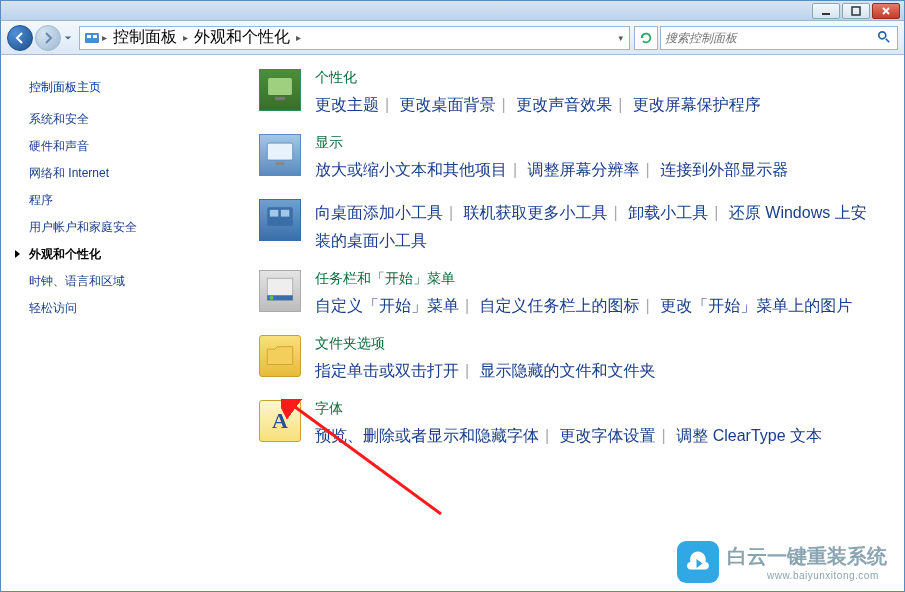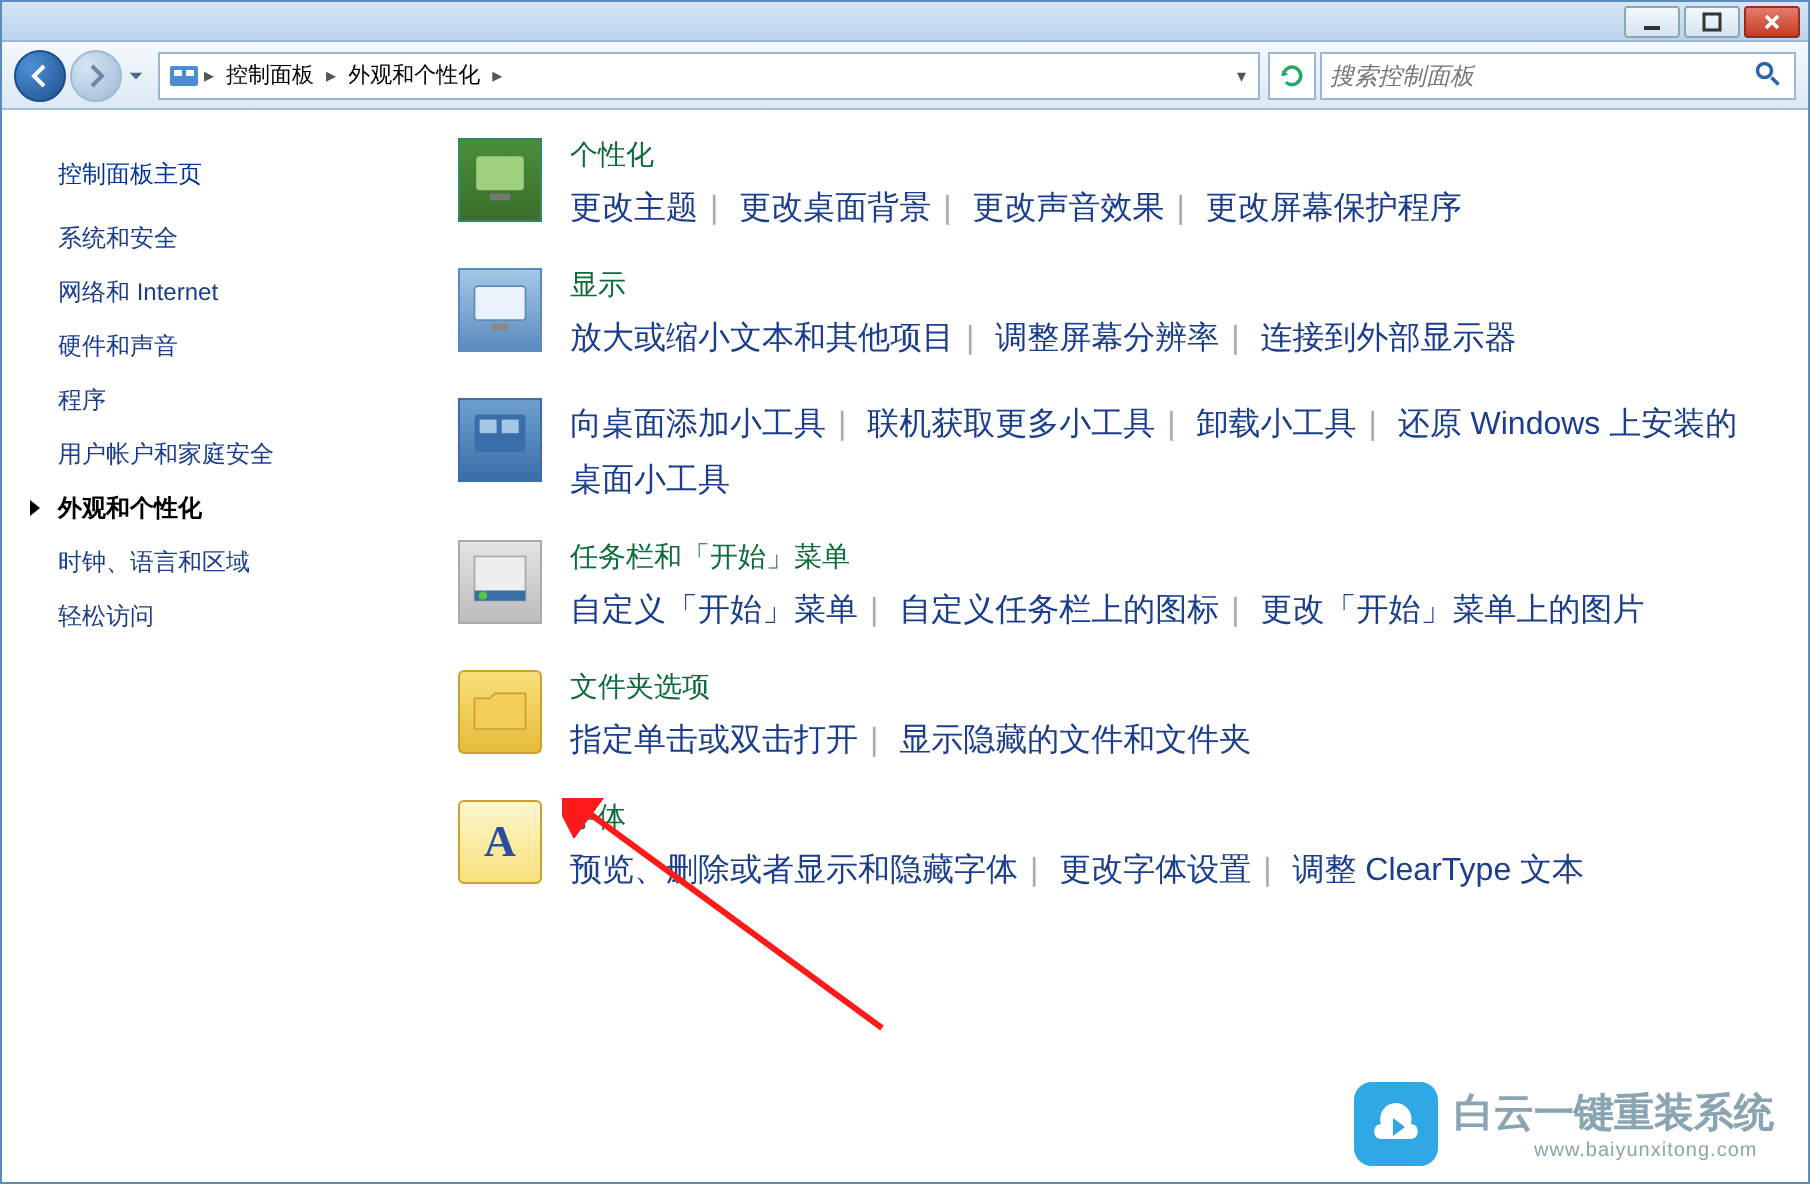--- a/index.html
+++ b/index.html
@@ -64,38 +64,38 @@
     height: 24px;
     background: #fff;
     border: 1px solid #9ab6d6;
     margin: 0 4px;
     display: flex;
     align-items: center;
     padding-left: 4px;
     position: relative;
   }
   .breadcrumb .bc-icon { width:16px;height:16px;display:flex;align-items:center;justify-content:center;}
-  .bc-seg { padding: 0 4px; font-size:11px; color:#000; }
+  .bc-seg { padding: 0 4px; font-size:16px; color:#000; }
   .bc-arrow { font-size:10px; color:#555; padding:0 2px;}
   .bc-right { position:absolute; right:2px; top:2px; bottom:2px; display:flex; align-items:center;}
   .bc-right .tri { font-size:9px; color:#555; padding:0 4px;}
   .refresh-btn {
     width:24px;height:24px;border:1px solid #9ab6d6;background:#fff;margin-right:2px;
     display:flex;align-items:center;justify-content:center;
   }
   .searchbox {
     width: 238px; height:24px; border:1px solid #9ab6d6; background:#fff;
     display:flex;align-items:center;padding:0 4px;position:relative;
   }
   .searchbox input {
     border:none;outline:none;flex:1;font-size:12px;color:#888;background:transparent;
     font-family:inherit;font-style:italic;
   }
   .searchbox .mag { width:16px;height:16px;}
-  .body-area { display:flex; height: calc(592px - 56px); position:relative;}
+  .body-area { display:flex; height: calc(592px - 56px); position:relative;gap:30px;}
   .sidebar {
     width: 208px;
     padding: 18px 0 0 0;
     background:#fff;
   }
   .sidebar-title { font-size:12px; color:#003399; padding: 6px 0 10px 28px;}
   .sidebar-list { list-style:none; }
   .sidebar-list li { padding: 5px 0 5px 28px; font-size:12px; color:#1a3e8c; cursor:pointer;}
   .sidebar-list li.active { color:#000; font-weight:bold; position:relative;}
   .sidebar-list li.active::before {
@@ -226,22 +226,22 @@
       </span>
     </div>
   </div>
 
   <div class="body-area">
 
     <div class="sidebar">
       <div class="sidebar-title">控制面板主页</div>
       <ul class="sidebar-list">
         <li>系统和安全</li>
+        <li>硬件和声音</li>
         <li>网络和 Internet</li>
-        <li>硬件和声音</li>
         <li>程序</li>
         <li>用户帐户和家庭安全</li>
         <li class="active">外观和个性化</li>
         <li>时钟、语言和区域</li>
         <li>轻松访问</li>
       </ul>
     </div>
 
     <div class="main">
 

